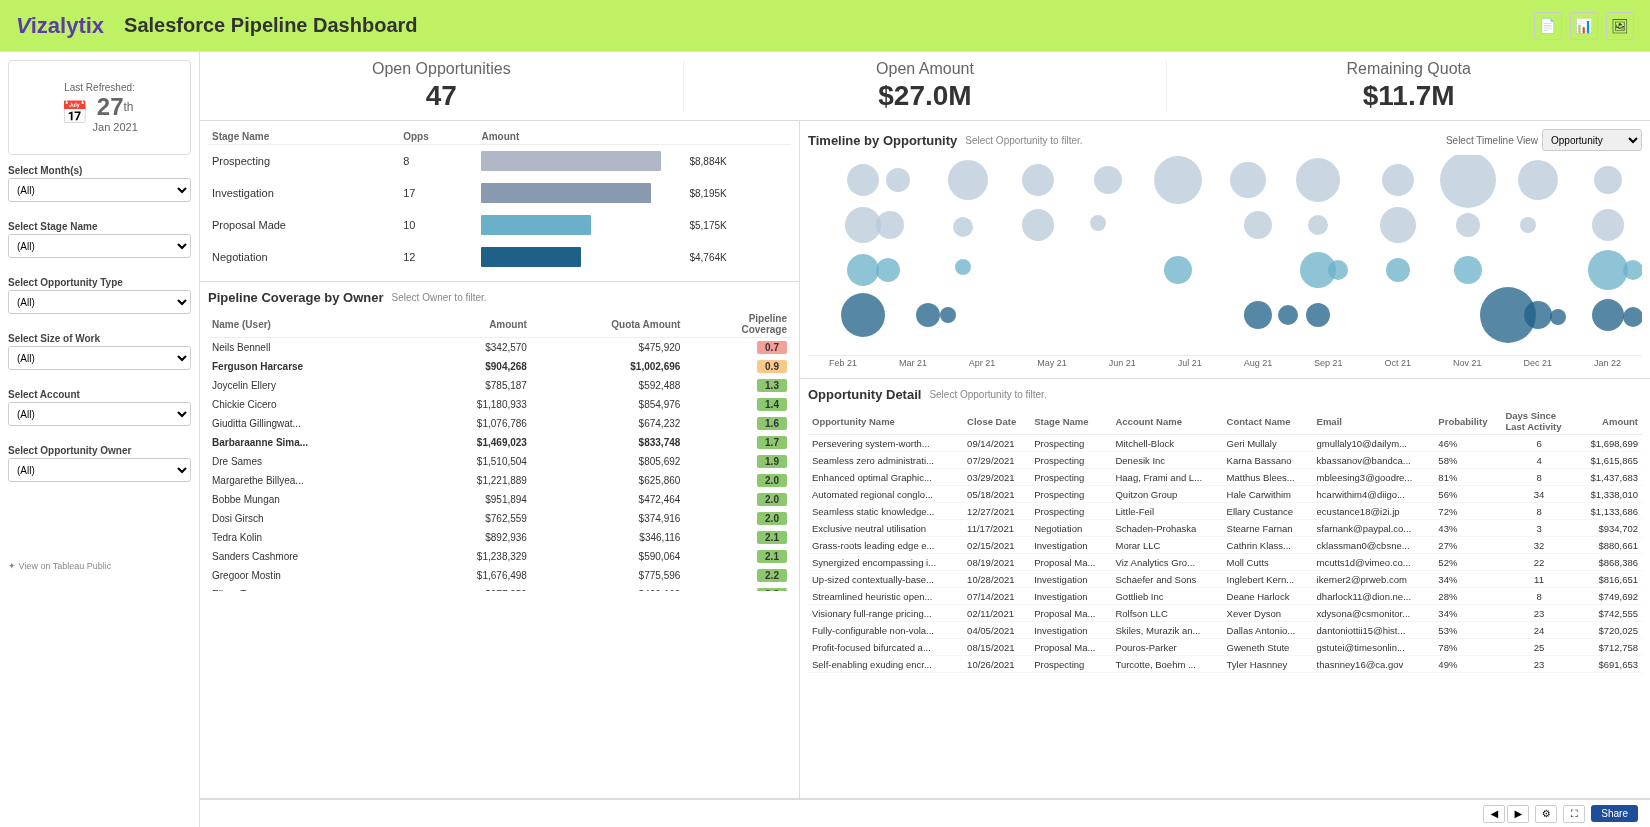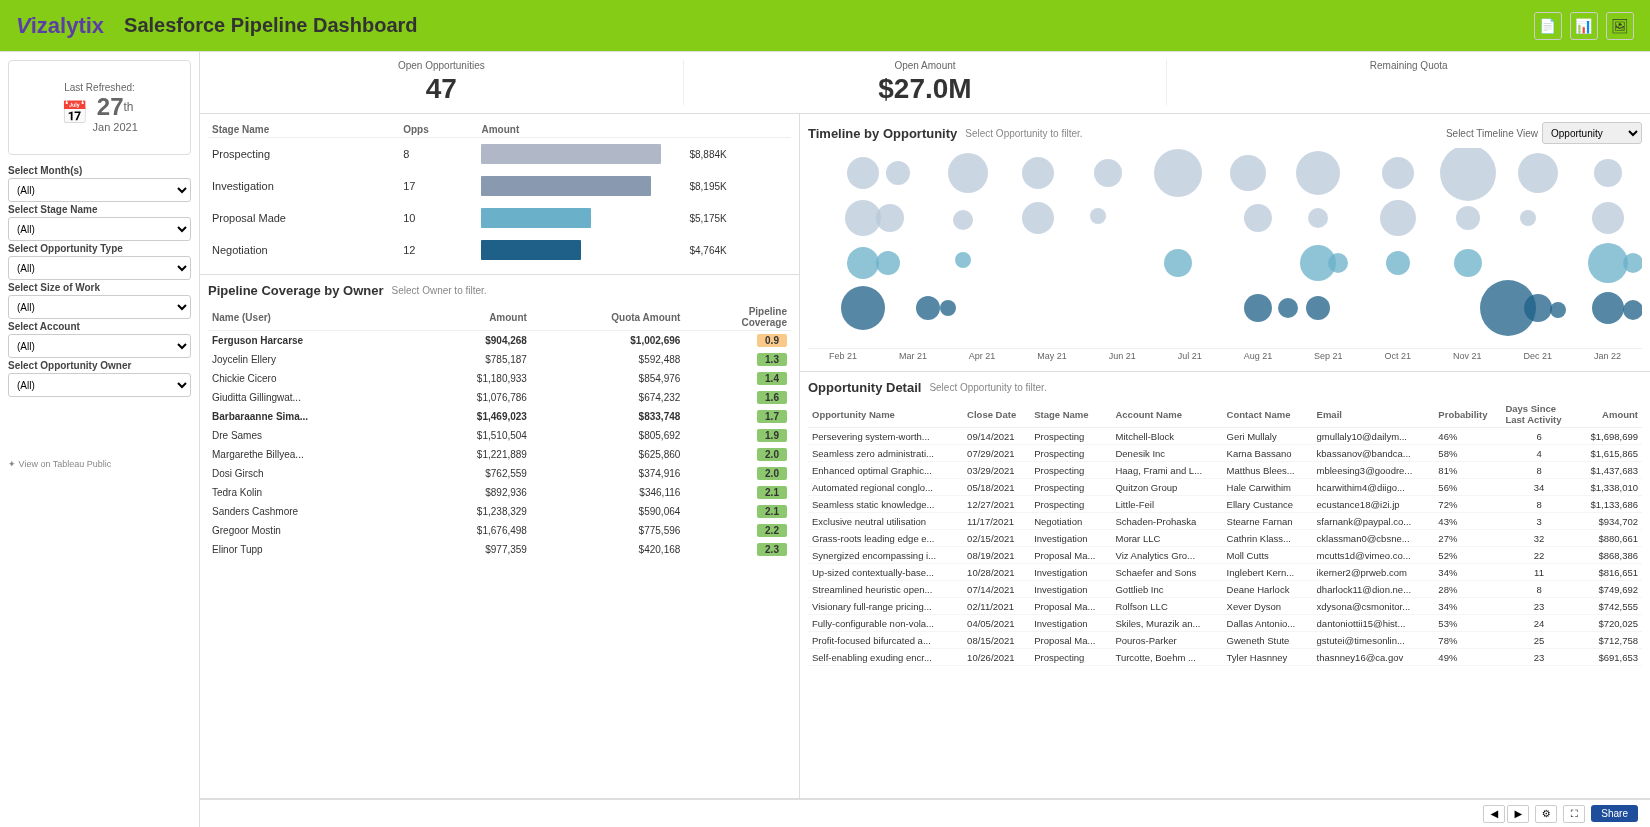--- a/index.html
+++ b/index.html
@@ -1,43 +1,43 @@
 <!DOCTYPE html>
 <html><head>
   <meta charset="utf-8">
   <style>
     * { box-sizing: border-box; margin: 0; padding: 0; }
     body { font-family: 'Segoe UI', Arial, sans-serif; background: #f0f0f0; font-size: 11px; color: #333; width: 1650px; height: 827px; overflow: hidden; }
     
     
-    .header { background: #84cc16; height: 52px; display: flex; align-items: center; padding: 0 16px; border-bottom: 1px solid #ddd; }
+    .header { background: #bef264; height: 52px; display: flex; align-items: center; padding: 0 16px; border-bottom: 1px solid #ddd; }
     .logo { font-size: 22px; font-weight: bold; color: #5b3fa6; margin-right: 20px; }
     .logo span { color: #e8477a; }
     .title { font-size: 20px; font-weight: 600; color: #333; flex: 1; }
     .header-icons { display: flex; gap: 8px; }
     .header-icon { width: 28px; height: 28px; border: 1px solid #ccc; border-radius: 3px; display: flex; align-items: center; justify-content: center; cursor: pointer; font-size: 14px; }
 
     
     .main { display: flex; height: calc(827px - 52px); }
     
     
     .sidebar { width: 200px; background: white; border-right: 1px solid #ddd; padding: 8px; flex-shrink: 0; }
     .date-box { text-align: center; border: 1px solid #ddd; border-radius: 4px; padding: 21px; margin-bottom: 10px; font-size: 10px; color: #666; }
-    .filter-group { margin-bottom: 2px; }
+    .filter-group { margin-bottom: 19px; }
     .filter-label { font-size: 10px; font-weight: 600; color: #444; margin-bottom: 2px; }
     .filter-select { width: 100%; height: 24px; border: 1px solid #ccc; border-radius: 3px; font-size: 10px; padding: 0 4px; background: white; cursor: pointer; }
     
     
     .content { flex: 1; display: flex; flex-direction: column; overflow: hidden; }
     
     
     .kpi-row { display: flex; background: white; border-bottom: 1px solid #ddd; padding: 8px 0; }
     .kpi-item { flex: 1; text-align: center; border-right: 1px solid #eee; }
     .kpi-item:last-child { border-right: none; }
-    .kpi-label { font-size: 10px; color: #666; margin-bottom: 2px; }
+    .kpi-label { font-size: 16px; color: #666; margin-bottom: 2px; }
     .kpi-value { font-size: 28px; font-weight: bold; color: #333; }
     
     
     .dashboard { display: flex; flex: 1; gap: 0; overflow: hidden; }
     .left-panel { width: 600px; display: flex; flex-direction: column; border-right: 1px solid #ddd; }
     .right-panel { flex: 1; display: flex; flex-direction: column; }
     
     
     .panel { background: white; border-bottom: 1px solid #ddd; padding: 8px; }
     .panel-header { display: flex; align-items: center; gap: 8px; margin-bottom: 6px; }
@@ -152,20 +152,21 @@
       <div class="kpi-item">
         <div class="kpi-label">Open Opportunities</div>
         <div class="kpi-value">47</div>
       </div>
       <div class="kpi-item">
         <div class="kpi-label">Open Amount</div>
         <div class="kpi-value">$27.0M</div>
       </div>
       <div class="kpi-item">
         <div class="kpi-label">Remaining Quota</div>
+        <div class="kpi-value">$11.7M</div>
       </div>
     </div>
 
     <div class="dashboard">
 
       <div class="left-panel">
 
         <div class="panel" style="flex:0 0 auto;">
           <table class="funnel-table">
             <thead>
@@ -229,20 +230,26 @@
             <table class="cov-table">
               <thead>
                 <tr>
                   <th>Name (User)</th>
                   <th>Amount</th>
                   <th>Quota Amount</th>
                   <th>Pipeline<br>Coverage</th>
                 </tr>
               </thead>
               <tbody id="cov-tbody">
+              <tr>
+    <td>Neils Bennell</td>
+    <td>$342,570</td>
+    <td>$475,920</td>
+    <td><span class="cov-badge cov-red">0.7</span></td>
+  </tr>
                   <tr class="bold">
     <td>Ferguson Harcarse</td>
     <td>$904,268</td>
     <td>$1,002,696</td>
     <td><span class="cov-badge cov-orange">0.9</span></td>
   </tr>
                   <tr>
     <td>Joycelin Ellery</td>
     <td>$785,187</td>
     <td>$592,488</td>
@@ -269,20 +276,26 @@
                   <tr>
     <td>Dre Sames</td>
     <td>$1,510,504</td>
     <td>$805,692</td>
     <td><span class="cov-badge cov-green">1.9</span></td>
   </tr>
                   <tr>
     <td>Margarethe Billyea...</td>
     <td>$1,221,889</td>
     <td>$625,860</td>
+    <td><span class="cov-badge cov-green">2.0</span></td>
+  </tr>
+                  <tr>
+    <td>Bobbe Mungan</td>
+    <td>$951,894</td>
+    <td>$472,464</td>
     <td><span class="cov-badge cov-green">2.0</span></td>
   </tr>
                   <tr>
     <td>Dosi Girsch</td>
     <td>$762,559</td>
     <td>$374,916</td>
     <td><span class="cov-badge cov-green">2.0</span></td>
   </tr>
                   <tr>
     <td>Tedra Kolin</td>

